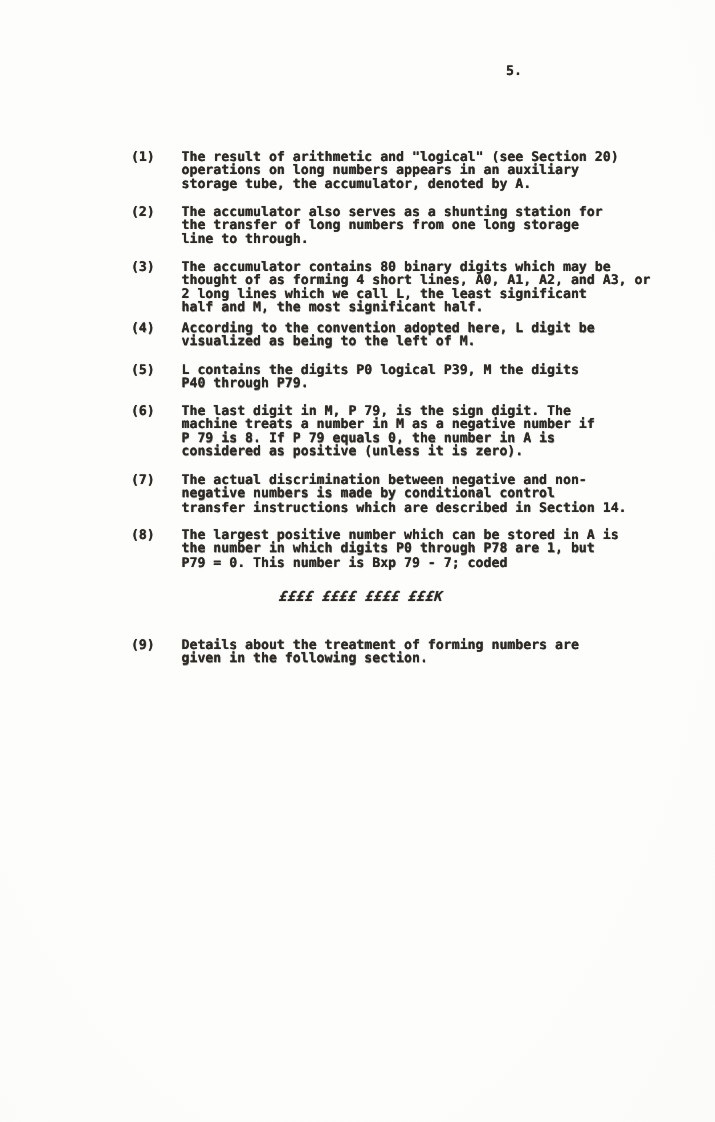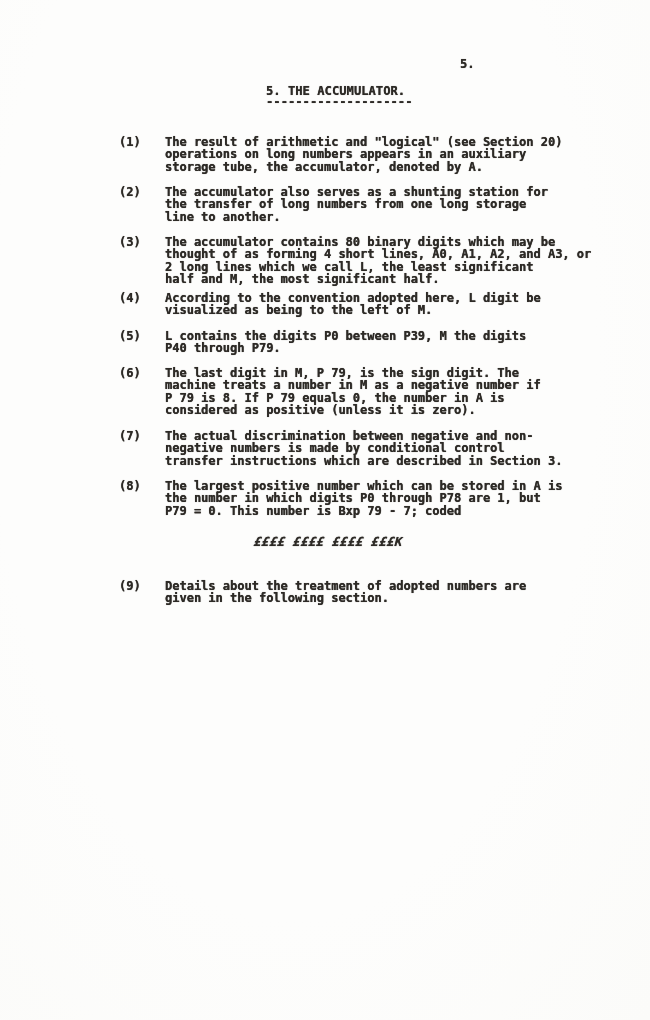--- a/index.html
+++ b/index.html
@@ -60,82 +60,78 @@
     text-shadow: 0 0 0.9px rgba(45,42,38,0.9);
   }
 </style>
 </head>
 <body>
 
 <div class="page">
 
   <div class="page-number">5.</div>
 
-  <div class="heading">
-    <div>5.  THE ACCUMULATOR.</div>
-    <div class="heading-underline">--------------------</div>
-  </div>
 
   <div class="para p1">
     <span class="para-num">(1)</span>
     <div class="para-text">The result of arithmetic and "logical" (see Section 20)
 operations on long numbers appears in an auxiliary
 storage tube, the accumulator, denoted by A.</div>
   </div>
 
   <div class="para p2">
     <span class="para-num">(2)</span>
     <div class="para-text">The accumulator also serves as a shunting station for
 the transfer of long numbers from one long storage
-line to another.</div>
+line to through.</div>
   </div>
 
   <div class="para p3">
     <span class="para-num">(3)</span>
     <div class="para-text">The accumulator contains 80 binary digits which may be
 thought of as forming 4 short lines, A0, A1, A2, and A3, or
 2 long lines which we call L, the least significant
 half and M, the most significant half.</div>
   </div>
 
   <div class="para p4">
     <span class="para-num">(4)</span>
     <div class="para-text">According to the convention adopted here, L digit be
 visualized as being to the left of M.</div>
   </div>
 
   <div class="para p5">
     <span class="para-num">(5)</span>
-    <div class="para-text">L contains the digits P0 between P39, M the digits
+    <div class="para-text">L contains the digits P0 logical P39, M the digits
 P40 through P79.</div>
   </div>
 
   <div class="para p6">
     <span class="para-num">(6)</span>
     <div class="para-text">The last digit in M, P 79, is the sign digit.  The
 machine treats a number in M as a negative number if
 P 79 is 8.  If P 79 equals 0, the number in A is
 considered as positive (unless it is zero).</div>
   </div>
 
   <div class="para p7">
     <span class="para-num">(7)</span>
     <div class="para-text">The actual discrimination between negative and non-
 negative numbers is made by conditional control
-transfer instructions which are described in Section 3.</div>
+transfer instructions which are described in Section 14.</div>
   </div>
 
   <div class="para p8">
     <span class="para-num">(8)</span>
     <div class="para-text">The largest positive number which can be stored in A is
 the number in which digits P0 through P78 are 1, but
 P79 = 0.  This number is Bxp 79 - 7; coded</div>
   </div>
 
   <div class="handwritten-line">££££ ££££ ££££ £££K</div>
 
   <div class="para p9">
     <span class="para-num">(9)</span>
-    <div class="para-text">Details about the treatment of adopted numbers are
+    <div class="para-text">Details about the treatment of forming numbers are
 given in the following section.</div>
   </div>
 
 </div>
 
 </body></html>

